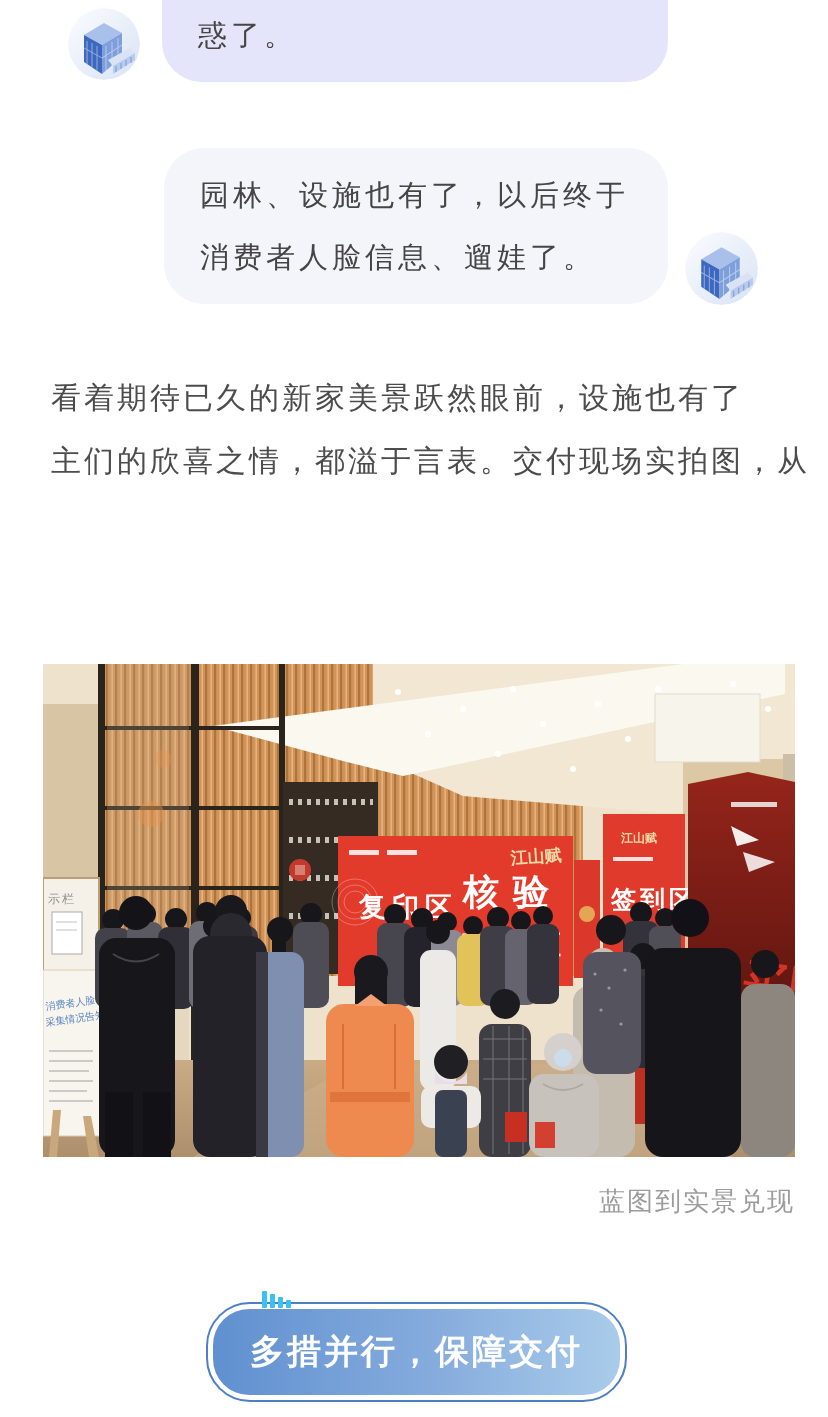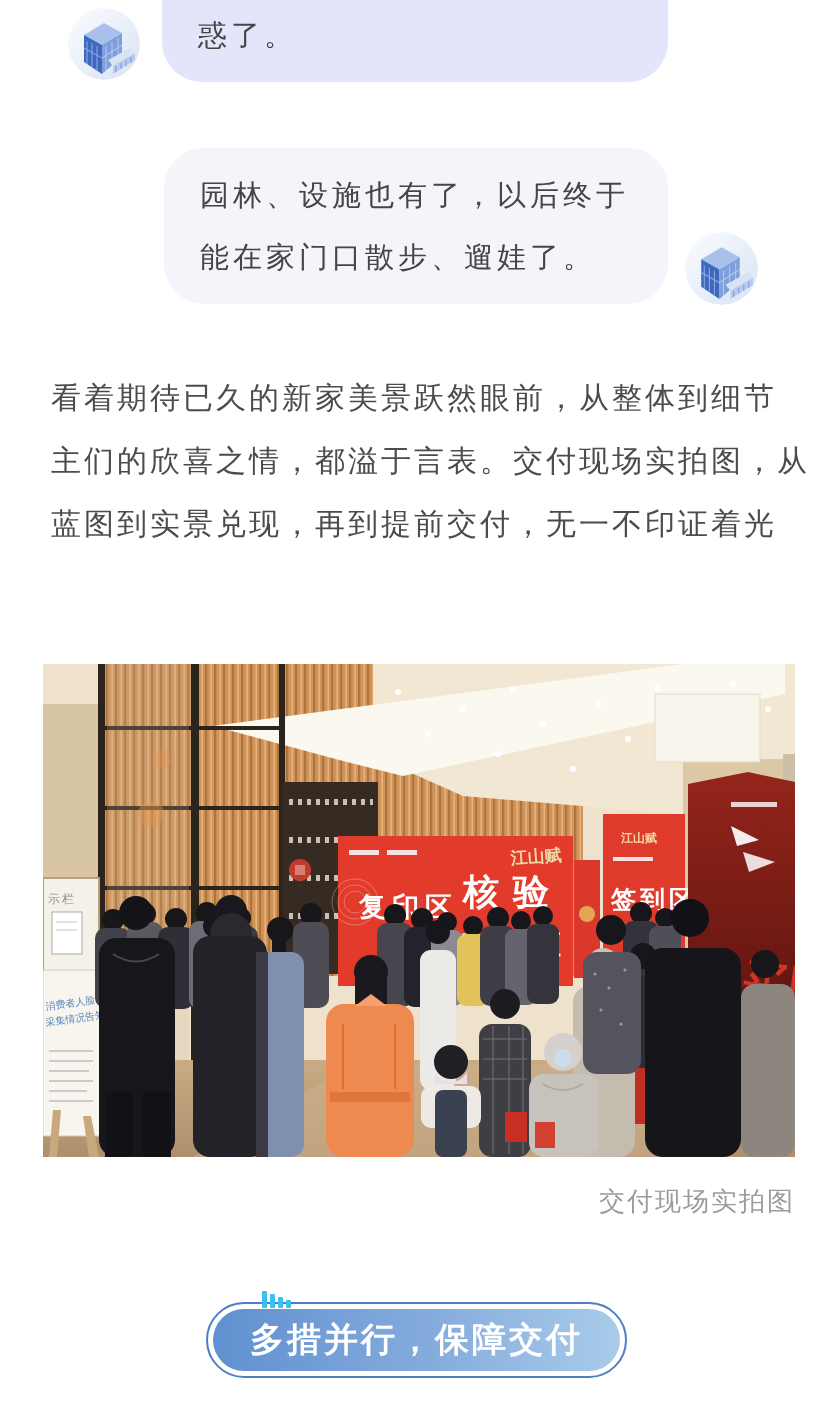--- a/index.html
+++ b/index.html
@@ -22,21 +22,21 @@
   
   .para{position:absolute;left:51px;top:366px;color:#4C4C4C;font-size:30px;
     letter-spacing:3px;line-height:63px;}
   .para div{white-space:nowrap;}
   
   .photo{position:absolute;left:43px;top:664px;width:752px;height:493px;overflow:hidden;background:#EFE2CC;}
   .photo svg{display:block;width:752px;height:493px;}
   .photo svg text{font-family:"Liberation Sans","DejaVu Sans",sans-serif;}
   .caption{position:absolute;right:33px;top:1184px;font-size:26px;letter-spacing:2px;color:#9C9C9C;white-space:nowrap;}
   
-  .badge{position:absolute;left:206px;top:1302px;width:421px;height:76px;box-sizing:border-box;
+  .badge{position:absolute;left:206px;top:1302px;width:421px;height:100px;box-sizing:border-box;
     border:2px solid #4E7FC5;border-radius:44px;background:#ffffff;}
   .badge-inner{position:absolute;left:5px;right:5px;top:5px;bottom:5px;border-radius:36px;
     background:linear-gradient(90deg,#6090D0 0%,#86ACDD 55%,#A9CCEA 100%);
     display:flex;align-items:center;justify-content:center;}
   .badge-label{color:#ffffff;font-size:34px;font-weight:bold;letter-spacing:3px;white-space:nowrap;}
   .bars{position:absolute;left:262px;top:1291px;display:flex;align-items:flex-end;gap:3px;z-index:5;}
   .bars i{display:block;width:5px;background:#3CC0F1;border-radius:1px;}
   .bars i:nth-child(1){height:17px;}
   .bars i:nth-child(2){height:14px;}
   .bars i:nth-child(3){height:11px;}
@@ -89,32 +89,31 @@
     <svg viewBox="0 0 72 72">
         <use href="#bldg"></use>
       </svg>
   </div>
   <div class="bubble bubble1">
     <div class="msg">惑了。</div>
   </div>
 
   <div class="bubble bubble2">
     <div class="msg">园林、设施也有了，以后终于</div>
-    <div class="msg">能在家门口散步、遛娃了。</div>
+    <div class="msg">消费者人脸信息、遛娃了。</div>
   </div>
   <div class="avatar av2">
     <svg viewBox="0 0 72 72">
         <use href="#bldg"></use>
       </svg>
   </div>
 
   <div class="para">
-    <div>看着期待已久的新家美景跃然眼前，从整体到细节</div>
+    <div>看着期待已久的新家美景跃然眼前，设施也有了</div>
     <div>主们的欣喜之情，都溢于言表。交付现场实拍图，从</div>
-    <div>蓝图到实景兑现，再到提前交付，无一不印证着光</div>
   </div>
 
   <div class="photo">
     <svg viewBox="0 0 752 493">
       <defs>
         <pattern id="slats" width="9" height="12" patternUnits="userSpaceOnUse">
           <rect width="9" height="12" fill="#D0945A"></rect>
           <rect width="2.2" height="12" fill="#AE743A"></rect>
           <rect x="5.4" width="1.6" height="12" fill="#E7B27C"></rect>
         </pattern>
@@ -353,21 +352,21 @@
               <circle cx="578" cy="360" r="1.6"></circle>
             </g>
         </g>
 
         <rect x="462" y="448" width="22" height="30" fill="#C62F22"></rect>
         <rect x="492" y="458" width="20" height="26" fill="#D4402F"></rect>
       </g>
     </svg>
   </div>
 
-  <div class="caption">交付现场实拍图</div>
+  <div class="caption">蓝图到实景兑现</div>
 
   <div class="bars">
     <i></i>
       <i></i>
       <i></i>
       <i></i>
   </div>
   <div class="badge">
     <div class="badge-inner">
       <span class="badge-label">多措并行，保障交付</span>

